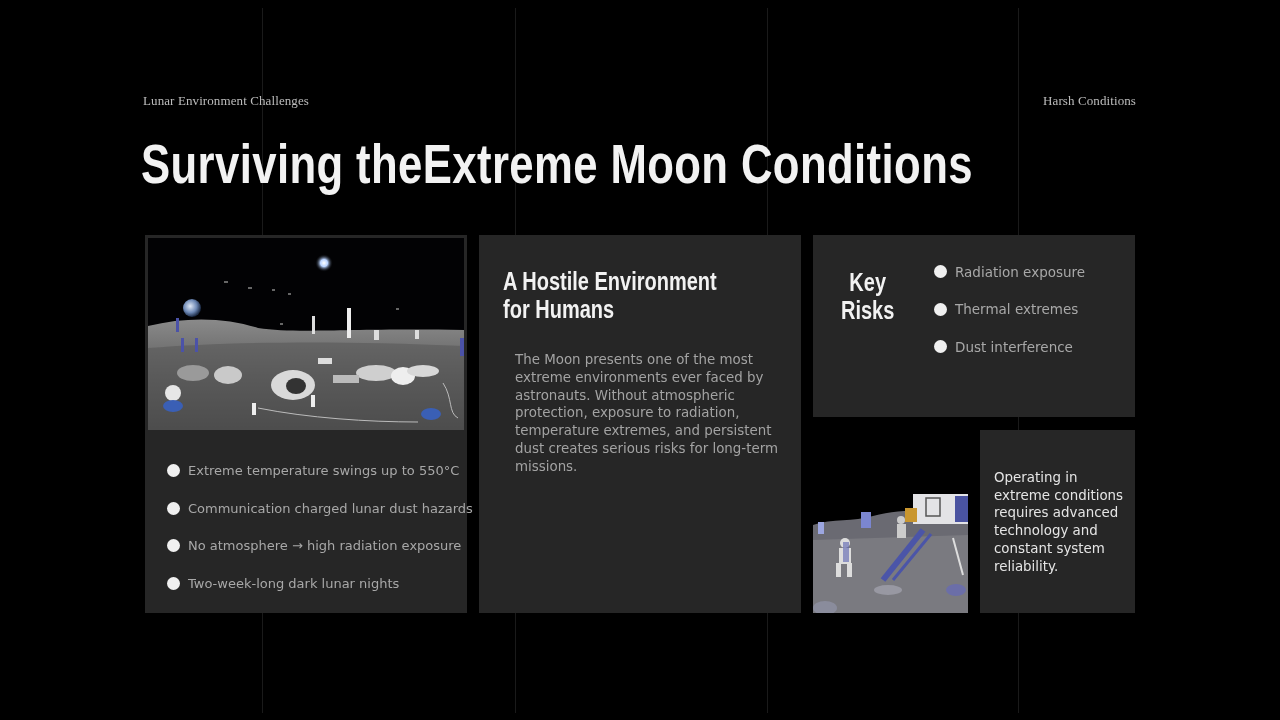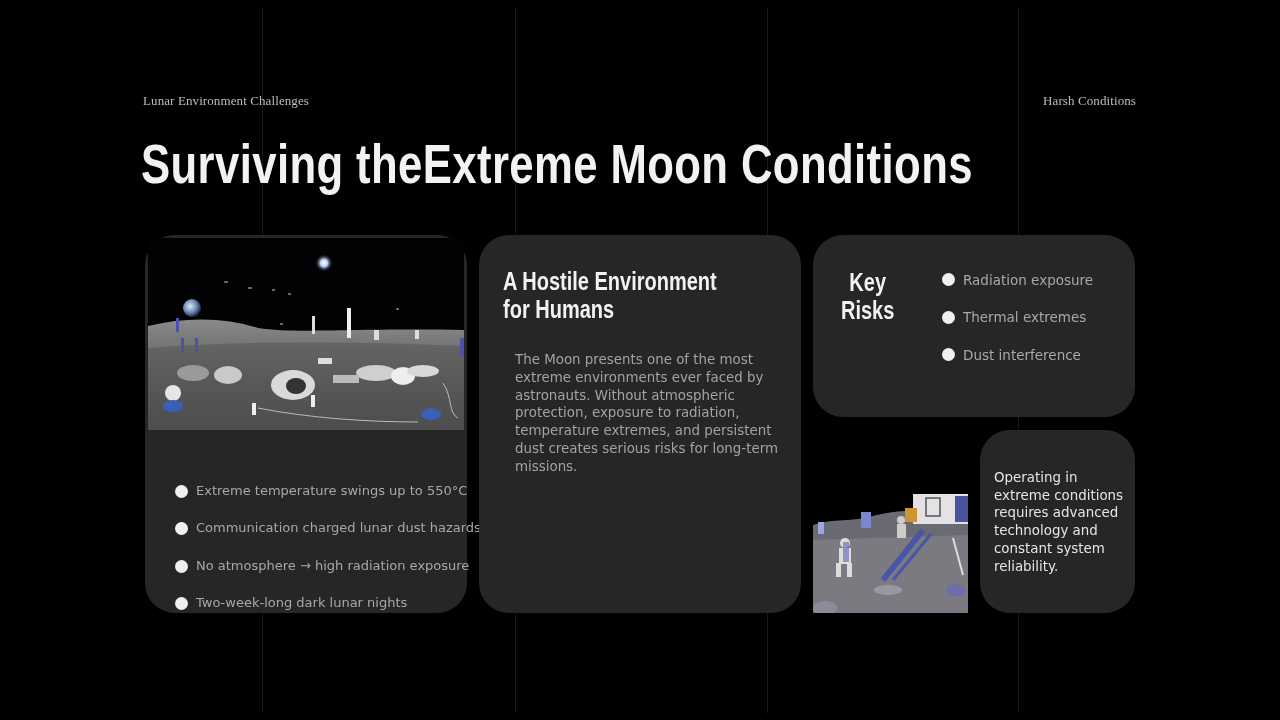--- a/index.html
+++ b/index.html
@@ -3,28 +3,28 @@
 <meta charset="utf-8">
 <style>
   html, body { margin:0; padding:0; }
   body { width:1280px; height:720px; background:#000; position:relative; overflow:hidden;
          font-family:"DejaVu Sans", sans-serif; color:#fff; }
   .guide { position:absolute; top:8px; height:705px; width:1px; background:#1a1a1a; }
   .eyebrow { position:absolute; top:93px; font-size:13px; color:#bdbdbd; letter-spacing:0.1px;font-family:Liberation Serif, serif; }
   .title { position:absolute; left:141px; top:128px; margin:0; font-family:"Liberation Sans", sans-serif;
            font-weight:bold; font-size:56px; color:#f2f2f2; transform:scaleX(0.78); transform-origin:left center;
            letter-spacing:0.5px; white-space:nowrap; line-height:72px; }
-  .card { position:absolute; background:#262626;border-radius:30px; }
+  .card { position:absolute; background:#262626; }
   .card1 { left:145px; top:235px; width:322px; height:378px; background:#262626; }
   .card1 .imgwrap { position:absolute; left:3px; top:3px; width:316px; height:192px; overflow:hidden; background:#000; }
-  .bullets { list-style:none; margin:8px; padding:0; }
+  .bullets { list-style:none; margin:0; padding:0; }
   .bullets li { display:flex; align-items:center; font-size:13px; color:#a8a8a8; white-space:nowrap; }
   .dot { width:13px; height:13px; border-radius:50%; background:#f0f0f0; flex:0 0 13px; margin-right:8px; }
   .card1 .bullets { position:absolute; left:22px; top:217px; }
-  .card1 .bullets li { height:37.5px;align-items:flex-end; }
+  .card1 .bullets li { height:37.5px; }
   .card2 { left:479px; top:235px; width:322px; height:378px; }
   .card2 h2 { position:absolute; left:24px; top:32px; margin:0; font-family:"Liberation Sans", sans-serif;
               font-weight:bold; font-size:25px; line-height:28px; color:#f2f2f2; transform:scaleX(0.8);
               transform-origin:left top; white-space:nowrap; }
   .card2 p { position:absolute; left:24px; top:104px; width:268px; margin:12px; font-size:13.4px; line-height:17.8px; color:#a3a3a3; }
   .card3 { left:813px; top:235px; width:322px; height:182px;text-align:center; }
   .card3 h3 { position:absolute; left:28px; top:33px; margin:0; font-family:"Liberation Sans", sans-serif; font-weight:bold;
               font-size:25px; line-height:28px; color:#f2f2f2; transform:scaleX(0.8); transform-origin:left top; }
   .card3 .bullets { position:absolute; left:121px; top:18px; }
   .card3 .bullets li { height:37.5px; font-size:13.5px; }

